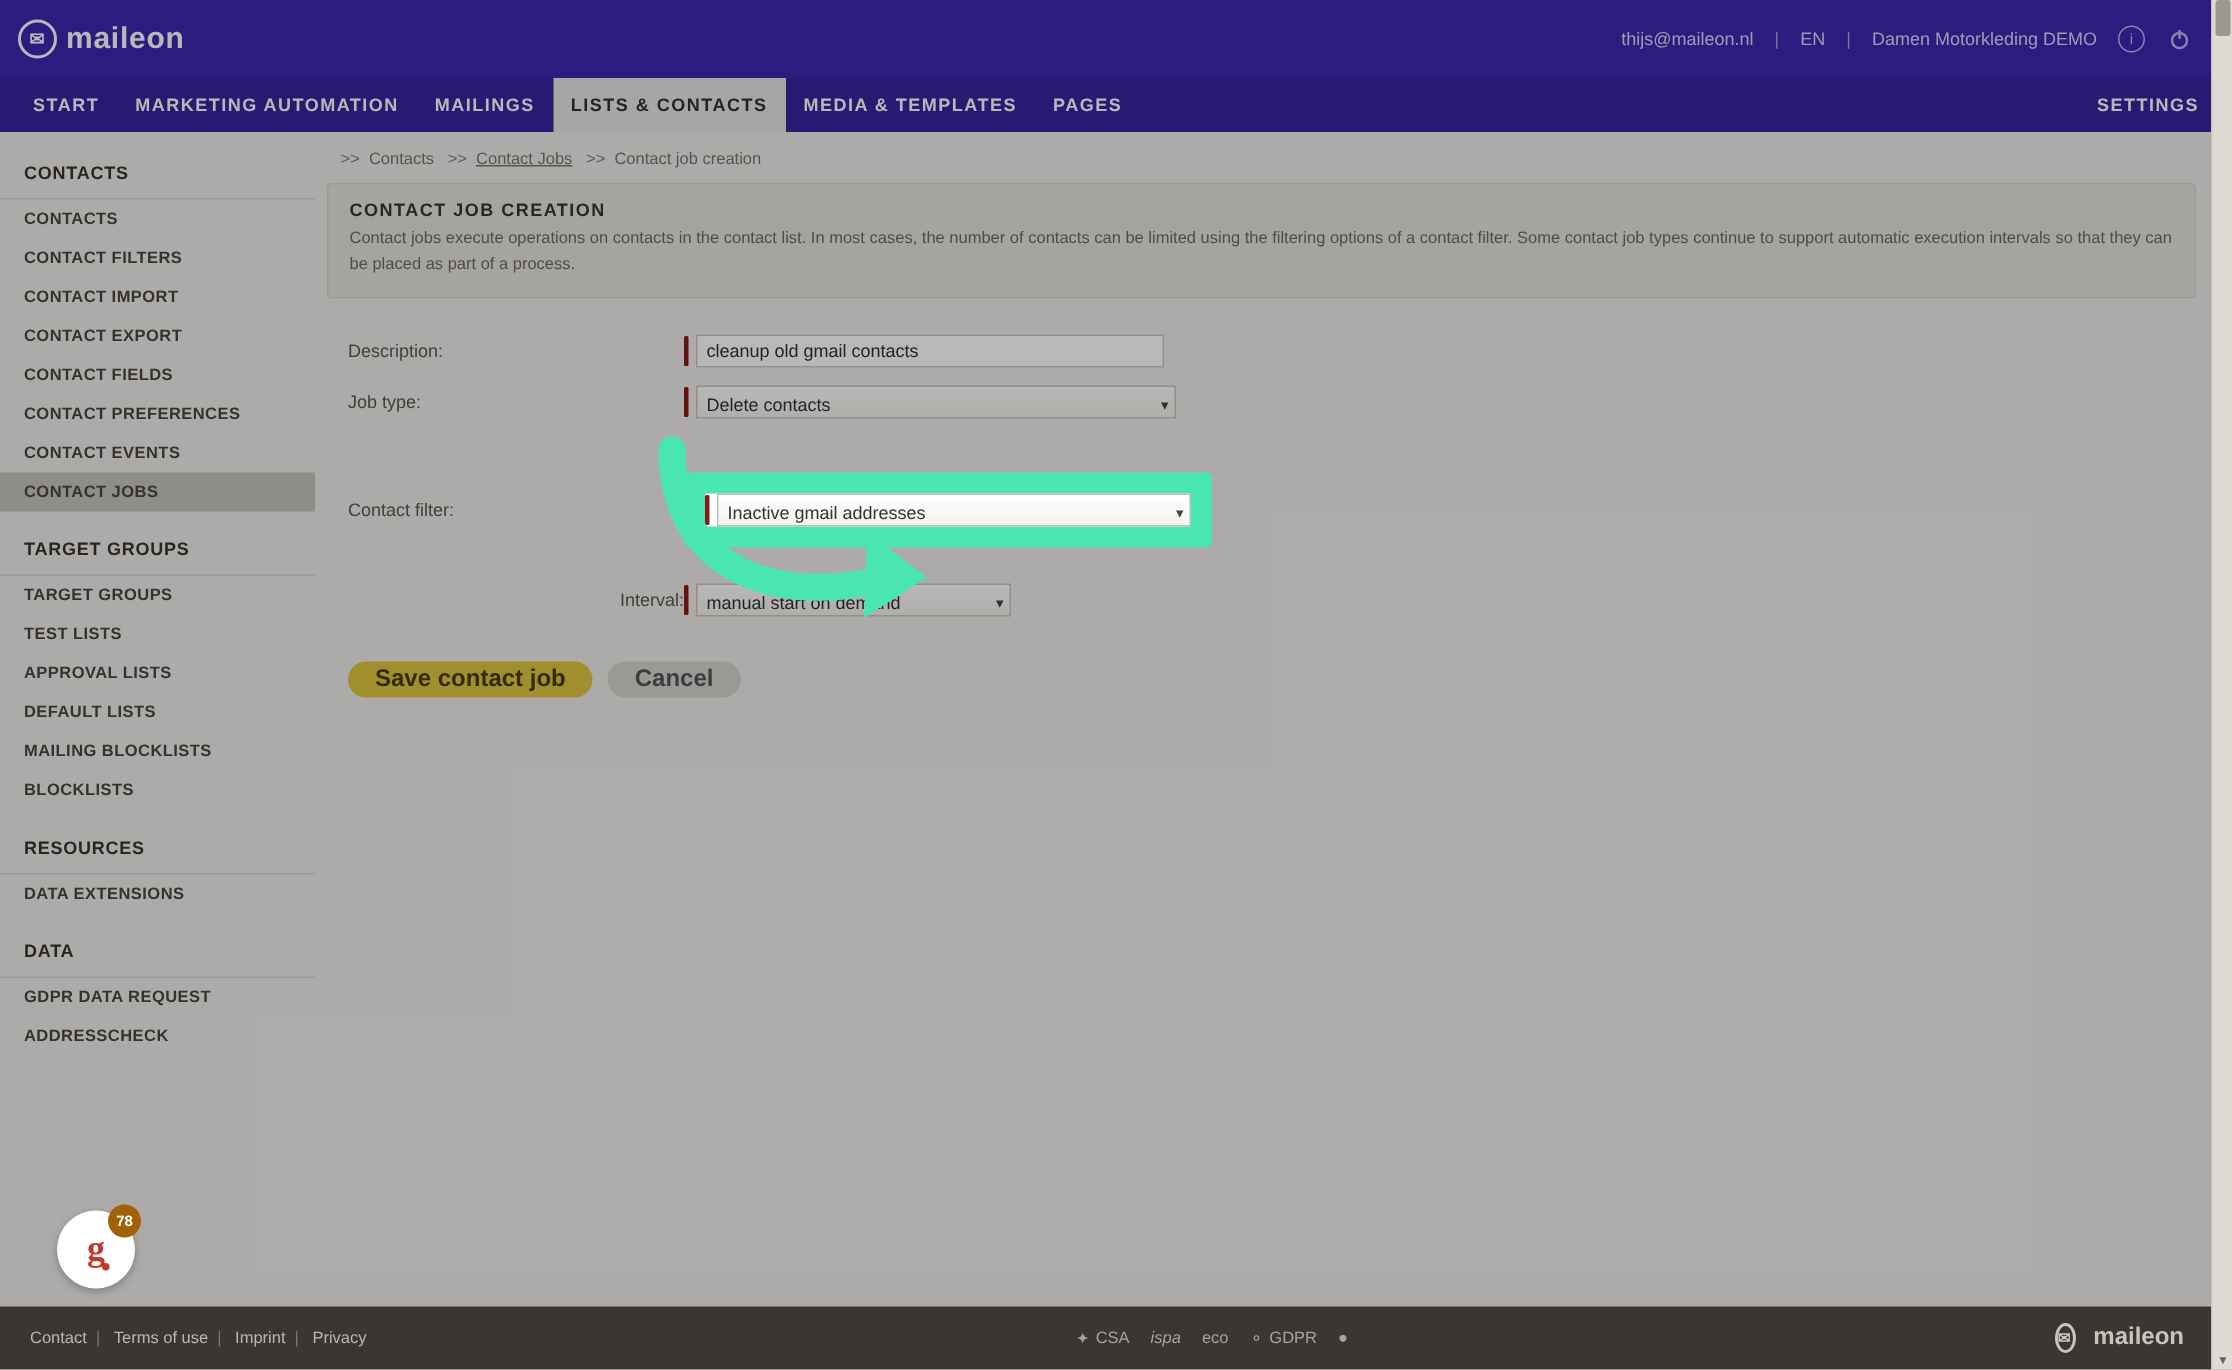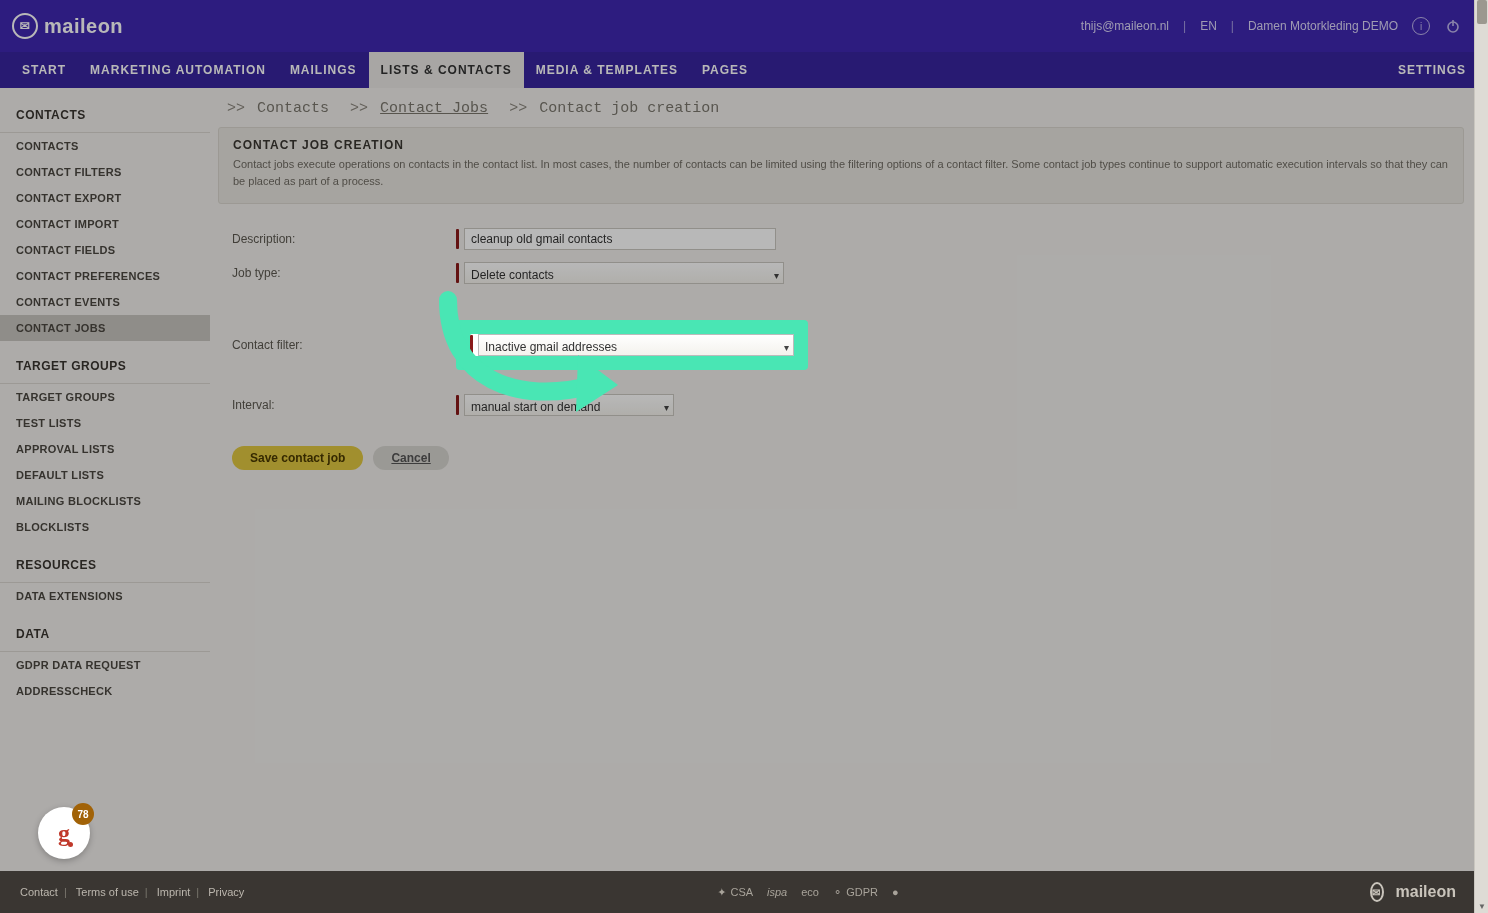--- a/index.html
+++ b/index.html
@@ -85,21 +85,21 @@
     padding:10px 16px;border-bottom:1px solid #d8d5cf;color:#3a3530;
   }
   .side-item{
     display:block;padding:7px 16px;font-size:11px;font-weight:600;
     letter-spacing:.3px;color:#4b4741;cursor:pointer;text-transform:uppercase;
   }
   .side-item.active{background:var(--side-active);}
 
   
   .content{flex:1;padding:8px 24px 0 8px;position:relative;}
-  .breadcrumbs{font-size:15px;color:#8a857c;padding:4px 0 10px 6px;font-family:Liberation Mono, monospace;}
+  .breadcrumbs{font-size:11px;color:#8a857c;padding:4px 0 10px 6px;}
   .breadcrumbs a{color:#7a766d;text-decoration:none;cursor:pointer;}
   .breadcrumbs a.underline{text-decoration:underline;}
   .bc-sep{margin:0 3px;}
 
   .panel{
     background:#e7e4de;border:1px solid #d8d5cd;border-radius:3px;
     padding:10px 14px 14px 14px;margin:0 0 14px 0;
   }
   .panel-title{font-weight:800;font-size:12px;letter-spacing:1px;color:#3a3631;margin-bottom:4px;}
   .panel-desc{font-size:11px;color:#6f6b63;line-height:1.5;}
@@ -129,23 +129,23 @@
     z-index:70; 
   }
   .highlight-box .inner{
     display:flex;align-items:center;background:#fff;padding:0;border-radius:2px;
   }
   .cf-arrow{
     position:absolute;left:218px;top:192px;z-index:72;pointer-events:none;
   }
 
   .actions{margin-top:24px;display:flex;gap:10px;}
-  .btn{height:24px;border:none;border-radius:12px;padding:0 18px;font-size:12px;font-weight:600;cursor:pointer;}
+  .btn{height:24px;border:none;border-radius:12px;padding:0 18px;font-size:16px;font-weight:600;cursor:pointer;}
   .btn-primary{background:var(--accent);color:#4a3a00;}
-  .btn-cancel{background:var(--btn-cancel);color:#555;text-decoration:underline;}
+  .btn-cancel{background:var(--btn-cancel);color:#555;}
 
   
   .float-badge{
     position:absolute;left:38px;bottom:54px;width:52px;height:52px;border-radius:50%;
     background:#fff;display:flex;align-items:center;justify-content:center;
     box-shadow:0 2px 6px rgba(0,0,0,.25);z-index:65;
   }
   .float-badge .g{font-family:Georgia,serif;font-size:24px;font-weight:700;color:#c0392b;}
   .float-badge .dot{width:5px;height:5px;border-radius:50%;background:#c0392b;position:absolute;bottom:12px;right:17px;}
   .float-badge .count{
@@ -201,22 +201,22 @@
   <div class="item">Settings</div>
 </div>
 
 <div class="body">
 
   <div class="sidebar">
     <div class="side-group">
       <div class="side-title">CONTACTS</div>
       <div class="side-item">CONTACTS</div>
       <div class="side-item">CONTACT FILTERS</div>
+      <div class="side-item">CONTACT IMPORT</div>
       <div class="side-item">CONTACT EXPORT</div>
-      <div class="side-item">CONTACT IMPORT</div>
       <div class="side-item">CONTACT FIELDS</div>
       <div class="side-item">CONTACT PREFERENCES</div>
       <div class="side-item">CONTACT EVENTS</div>
       <div class="side-item active">CONTACT JOBS</div>
     </div>
     <div class="side-group">
       <div class="side-title">TARGET GROUPS</div>
       <div class="side-item">TARGET GROUPS</div>
       <div class="side-item">TEST LISTS</div>
       <div class="side-item">APPROVAL LISTS</div>
@@ -275,21 +275,21 @@
           <div class="inner">
             <span class="req-bar" style="margin-left:0;"></span>
             <div class="select big" style="border:1px solid #bbb;width:316px;">
               <span>Inactive gmail addresses</span>
               <span class="arrow">▾</span>
             </div>
           </div>
         </div>
       </div>
 
-      <div class="form-row" style="margin-top:18px;">
+      <div class="form-row" style="margin-top:18px;text-align:right;">
         <div class="form-label">Interval:</div>
         <div class="input-wrap">
           <span class="req-bar"></span>
           <div class="select med">
             <span>manual start on demand</span>
             <span class="arrow">▾</span>
           </div>
         </div>
       </div>
 

